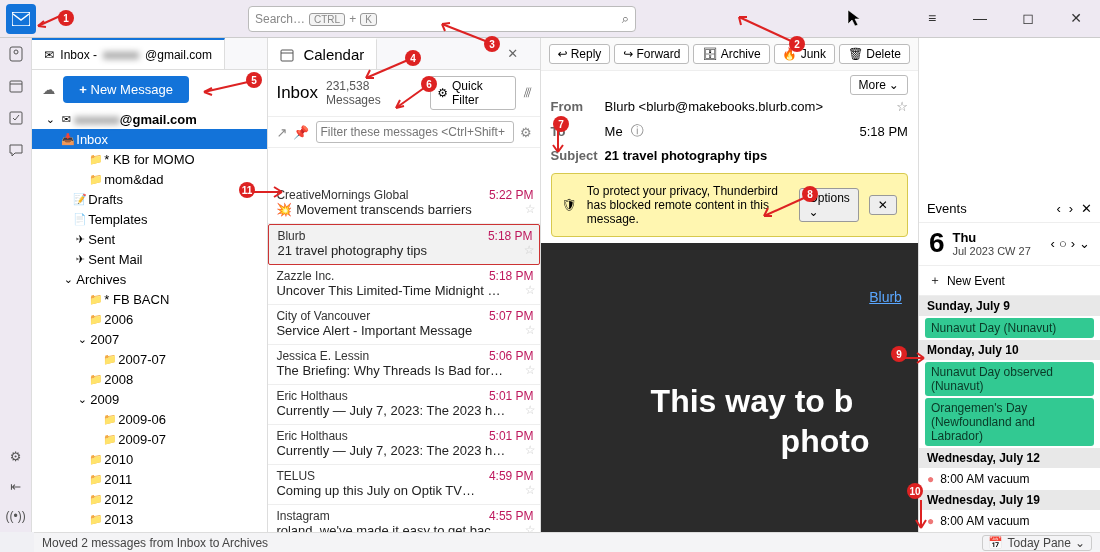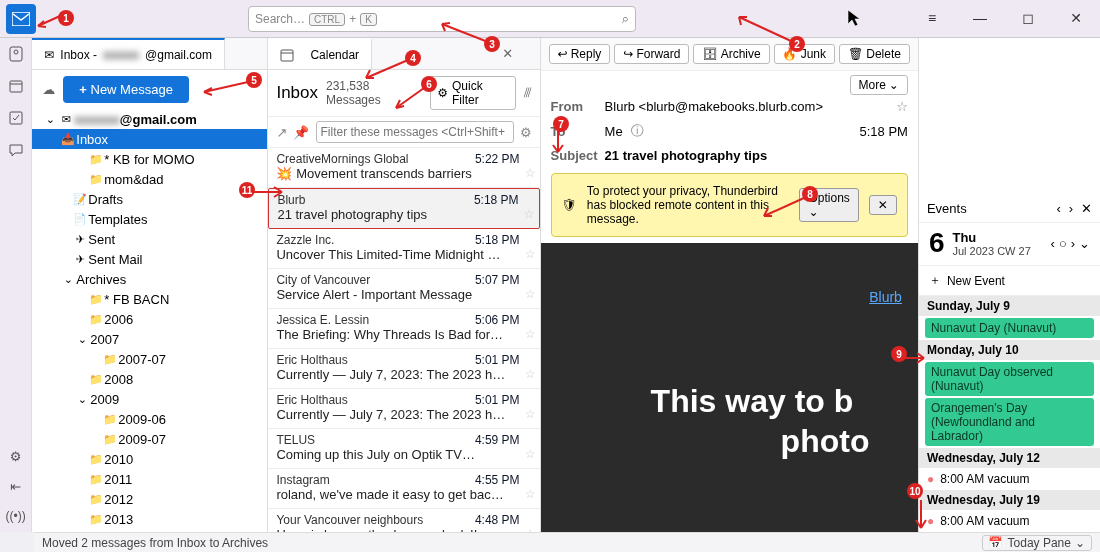--- a/index.html
+++ b/index.html
@@ -20,33 +20,33 @@
 .tab { padding: 0 12px; height: 100%; display: flex; align-items: center; gap: 6px; font-size: 12px; background: #fff; border-top: 2px solid #1373d9; border-right: 1px solid #ddd;}
 .newmsg-row { display: flex; align-items: center; padding: 6px 10px; gap: 8px; }
 .newmsg-btn { background: #1373d9; color: #fff; border: none; border-radius: 4px; padding: 6px 16px; font-size: 13px; cursor: pointer; }
 .tree { flex: 1; overflow: auto; font-size: 13px; }
 .tree-row { display: flex; align-items: center; height: 20px; padding-right: 6px; white-space: nowrap; }
 .tree-row.sel { background: #1373d9; color: #fff; }
 .tree-row .sp { display:inline-block; }
 .tree-row .ic { width: 16px; display:inline-flex; justify-content:center; font-size:11px; }
 .msgpanel { width: 288px; background: #fff; border-left: 1px solid #ddd; border-right: 1px solid #ddd; display: flex; flex-direction: column; }
 .msg-tabs { height: 32px; display:flex; align-items:center; border-bottom: 1px solid #ddd; background:#f8f8fa;}
-.msg-tab { background:#fff; border-top:2px solid transparent; border-right:1px solid #ddd; padding:0 12px; height:100%; display:flex;align-items:center;gap:16px;font-size:12px;}
+.msg-tab { background:#fff; border-top:2px solid transparent; border-right:1px solid #ddd; padding:0 12px; height:100%; display:flex;align-items:center;gap:9px;font-size:15px;}
 .mhdr { display: flex; align-items: center; padding: 6px 8px; gap: 8px; border-bottom: 1px solid #eee; }
 .mhdr-title { font-size: 17px; font-weight: 400; }
 .mhdr-count { font-size: 12px; color: #555; }
 .qf-btn { border: 1px solid #bbb; border-radius: 3px; padding: 2px 6px; font-size: 12px; background: #fff; display:flex;align-items:center;gap:4px;}
 .filter-row { display:flex; align-items:center; padding: 4px 8px; gap:6px; border-bottom:1px solid #eee;}
 .filter-inp { flex:1; border:1px solid #bbb; border-radius:3px; padding:2px 4px; font-size:12px; height:22px;}
-.msglist { flex:1; overflow:auto;}
+.msglist { flex:1; overflow:auto;margin-top:36px;}
 .mrow { padding: 4px 8px 6px 8px; border-bottom: 1px solid #eee; position:relative; }
 .mrow.sel { background: #f2f2f2; border: 1px solid #c33; border-radius:2px;}
 .mrow .sender { font-size: 12px; color: #333; }
 .mrow .subj { font-size: 13px; color: #222; white-space:nowrap; overflow:hidden; text-overflow:ellipsis; max-width: 230px;}
-.mrow .time { position:absolute; right: 20px; top: 4px; font-size: 12px; color:#0f172a;}
+.mrow .time { position:absolute; right: 6px; top: 4px; font-size: 12px; color:#be185d;}
 .mrow .star { position:absolute; right: 4px; top: 18px; color:#ccc; font-size:12px;}
 .reader { flex:1; display:flex; flex-direction:column; background:#fff;}
 .action-row { display:flex; gap:4px; padding: 6px 8px; border-bottom:1px solid #eee; background:#fafafa;}
 .act-btn { border:1px solid #bbb; border-radius:3px; padding:2px 8px; font-size:12px; background:#fff; display:flex; align-items:center; gap:3px;}
 .hdr-field { display:flex; gap:8px; padding: 4px 10px; font-size:13px; align-items:center;}
 .hdr-field .lbl { color:#666; width:46px;font-weight:bold;}
 .privacy { margin: 6px 10px; background: #fff6b0; border:1px solid #d7c94e; border-radius:4px; padding:10px; display:flex; align-items:center; gap:10px; font-size:12px;}
 .privacy .opts { margin-left:auto; border:1px solid #999; background:#eee; padding:2px 8px; border-radius:3px;}
 .privacy .close { border:1px solid #999; background:#eee; padding:2px 8px; border-radius:3px;}
 .body-area { flex:1; background:#2b2b2b; color:#fff; overflow:hidden; position:relative;}

